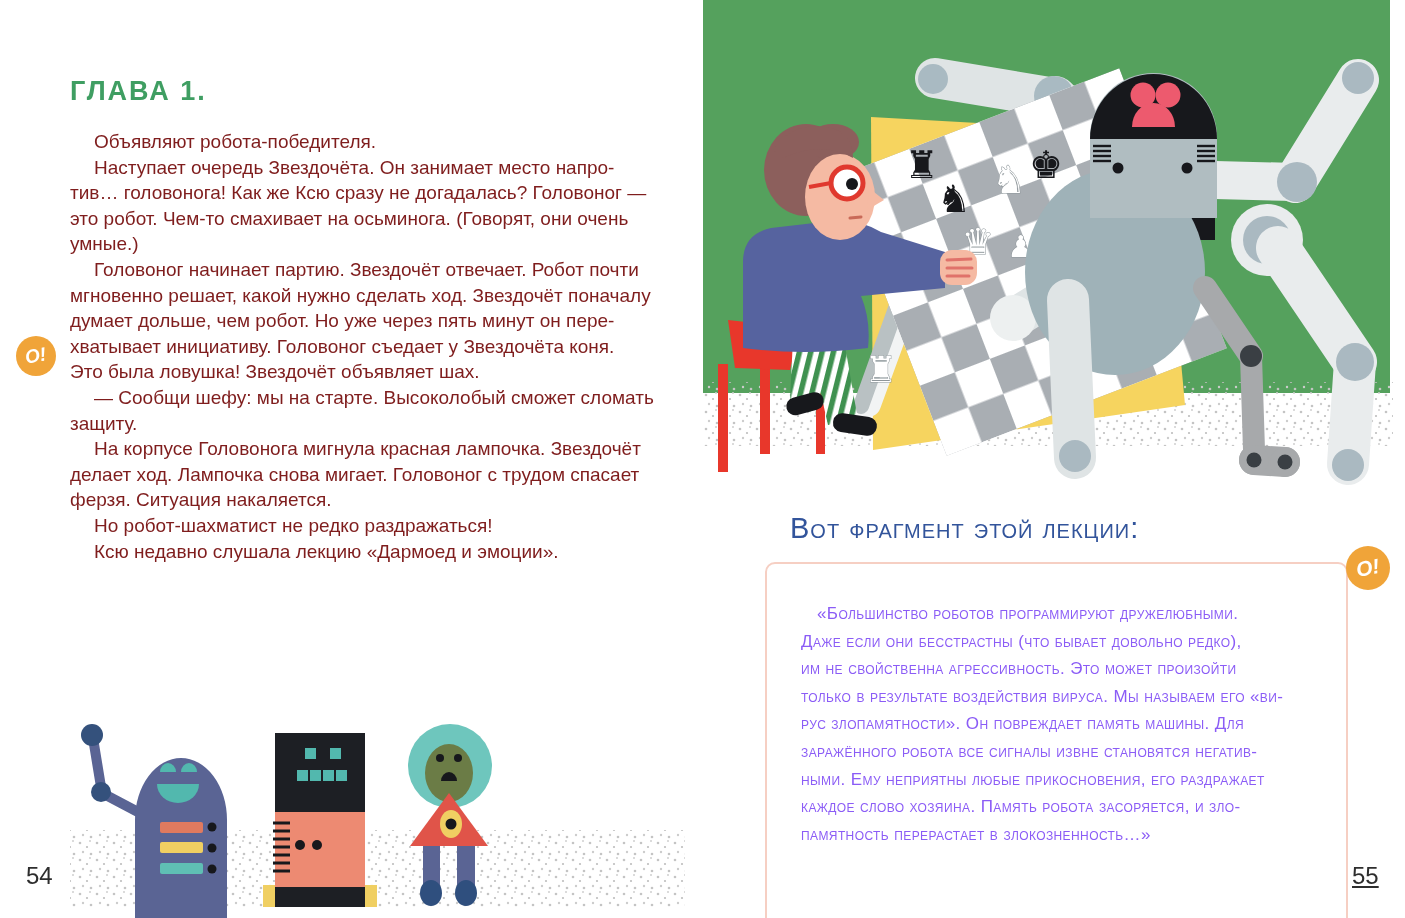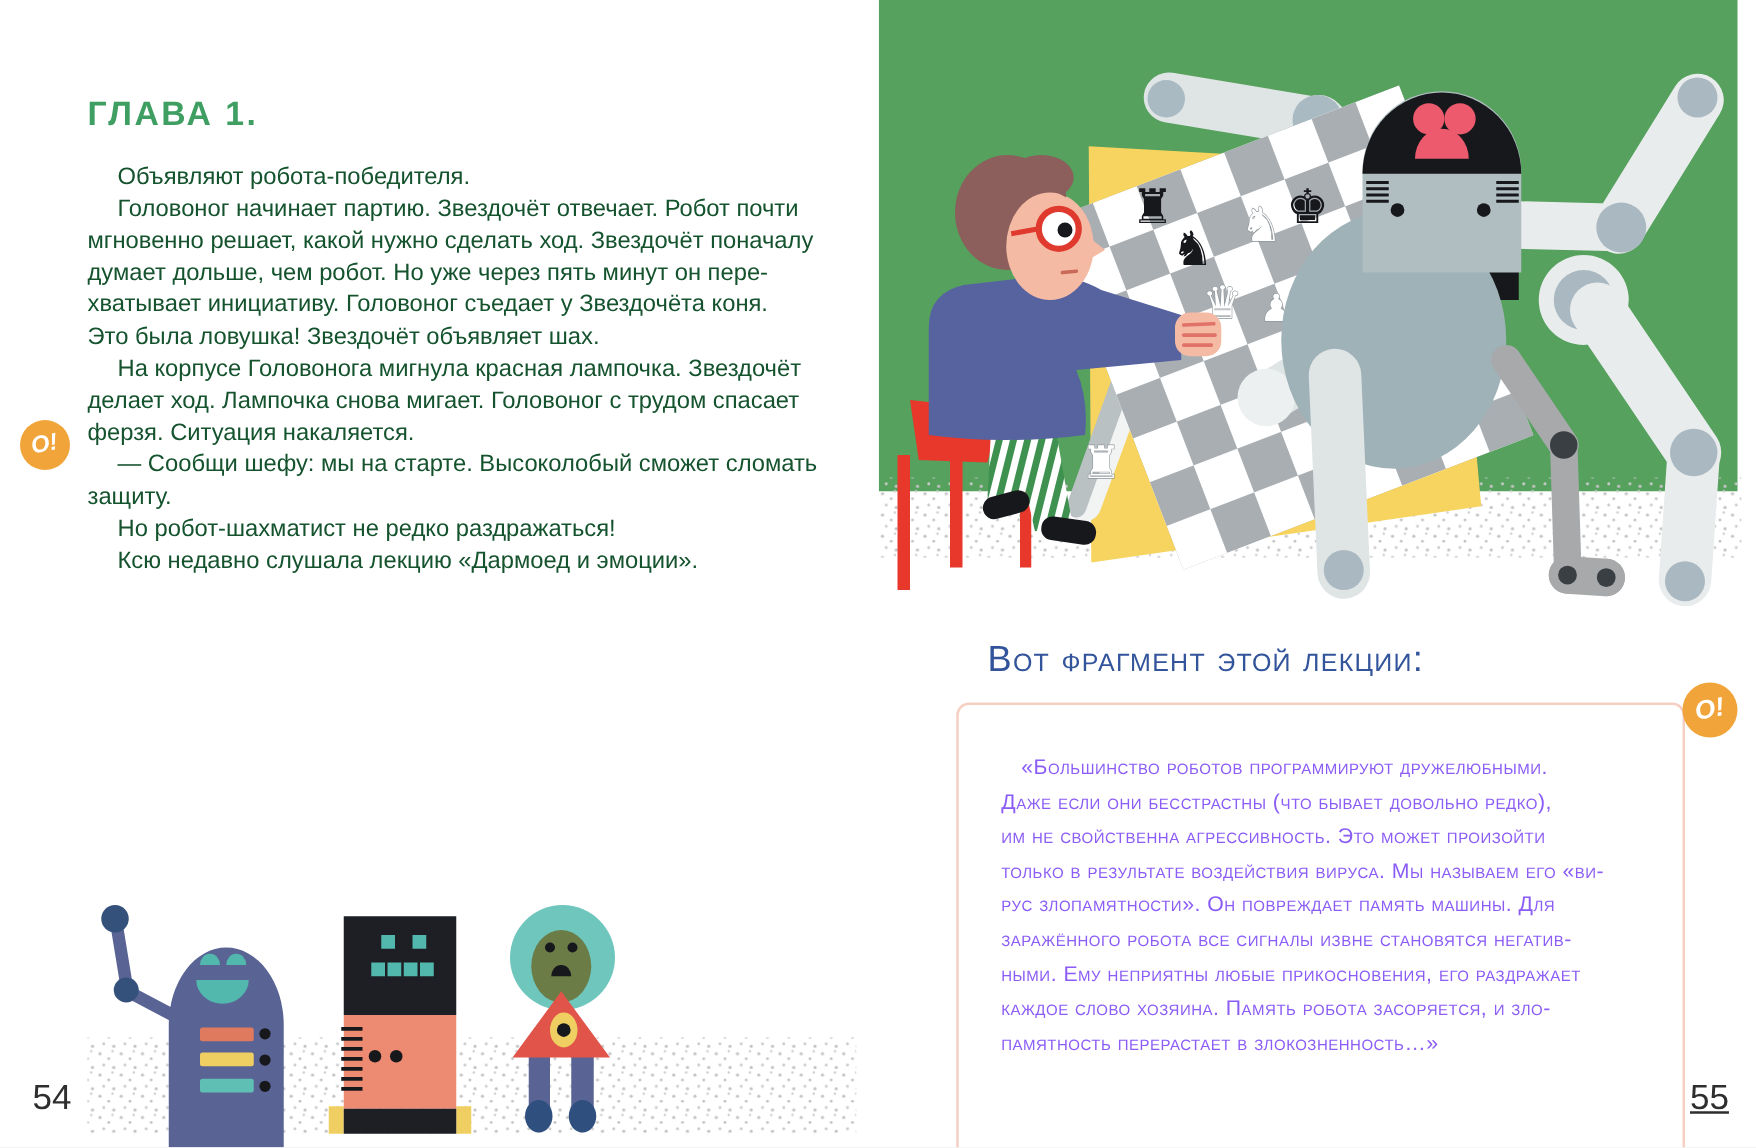--- a/index.html
+++ b/index.html
@@ -2,23 +2,23 @@
 <html><head>
 <meta charset="utf-8">
 <style>
   html,body{margin:0;padding:0;background:#e9e9e9;}
   .spread{position:relative;width:1405px;height:918px;background:#ffffff;overflow:hidden;
           font-family:"Liberation Sans",sans-serif;color:#3d3d3d;}
   
   .chapter-title{position:absolute;left:70px;top:76px;font-size:27px;letter-spacing:2px;
                  color:#3f9e62;font-weight:bold;}
   .body-text{position:absolute;left:70px;top:129px;width:640px;font-size:19px;
-             line-height:25.6px;color:#14532d;}
+             line-height:25.6px;color:#7f1d1d;}
   .body-text p{margin:0;white-space:pre-line;text-indent:24px;}
-  .page-num{position:absolute;font-size:28px;color:#2e2e2e;}
+  .page-num{position:absolute;font-size:24px;color:#2e2e2e;}
   .page-num.left{left:26px;top:862px;}
   .page-num.right{left:1352px;top:862px;text-decoration:underline;}
   
   .o-badge{position:absolute;border-radius:50%;background:#f0a439;color:#ffffff;
            display:flex;align-items:center;justify-content:center;
            font-weight:bold;font-style:italic;}
   .o-badge span{transform:rotate(-10deg);display:block;}
   .o-badge.left{left:16px;top:336px;width:40px;height:40px;font-size:19px;}
   .o-badge.right{left:1346px;top:546px;width:44px;height:44px;font-size:21px;z-index:5;}
   
@@ -35,30 +35,34 @@
 </head>
 <body>
 
 <div class="spread">
 
   <div>
     <div class="chapter-title">ГЛАВА 1.</div>
 
     <div class="body-text">
       <p>Объявляют робота-победителя.</p>
+      <p>Наступает очередь Звездочёта. Он занимает место напро-
+тив… головонога! Как же Ксю сразу не догадалась? Головоног —
+это робот. Чем-то смахивает на осьминога. (Говорят, они очень
+умные.)</p>
       <p>Головоног начинает партию. Звездочёт отвечает. Робот почти
 мгновенно решает, какой нужно сделать ход. Звездочёт поначалу
 думает дольше, чем робот. Но уже через пять минут он пере-
 хватывает инициативу. Головоног съедает у Звездочёта коня.
 Это была ловушка! Звездочёт объявляет шах.</p>
+      <p>— Сообщи шефу: мы на старте. Высоколобый сможет сломать
+защиту.</p>
       <p>На корпусе Головонога мигнула красная лампочка. Звездочёт
 делает ход. Лампочка снова мигает. Головоног с трудом спасает
 ферзя. Ситуация накаляется.</p>
-      <p>— Сообщи шефу: мы на старте. Высоколобый сможет сломать
-защиту.</p>
       <p>Но робот-шахматист не редко раздражаться!</p>
       <p>Ксю недавно слушала лекцию «Дармоед и эмоции».</p>
     </div>
 
     <div class="o-badge left">
         <span>О!</span>
       </div>
 
     <svg class="robots-svg" width="635" height="198" viewBox="0 0 635 198">
       <defs>

